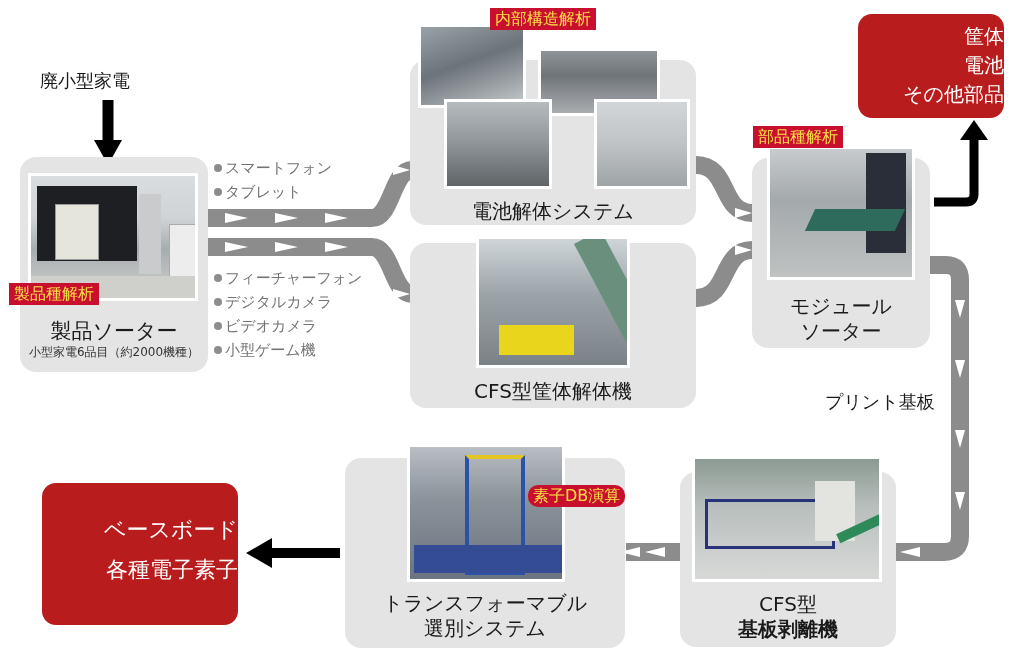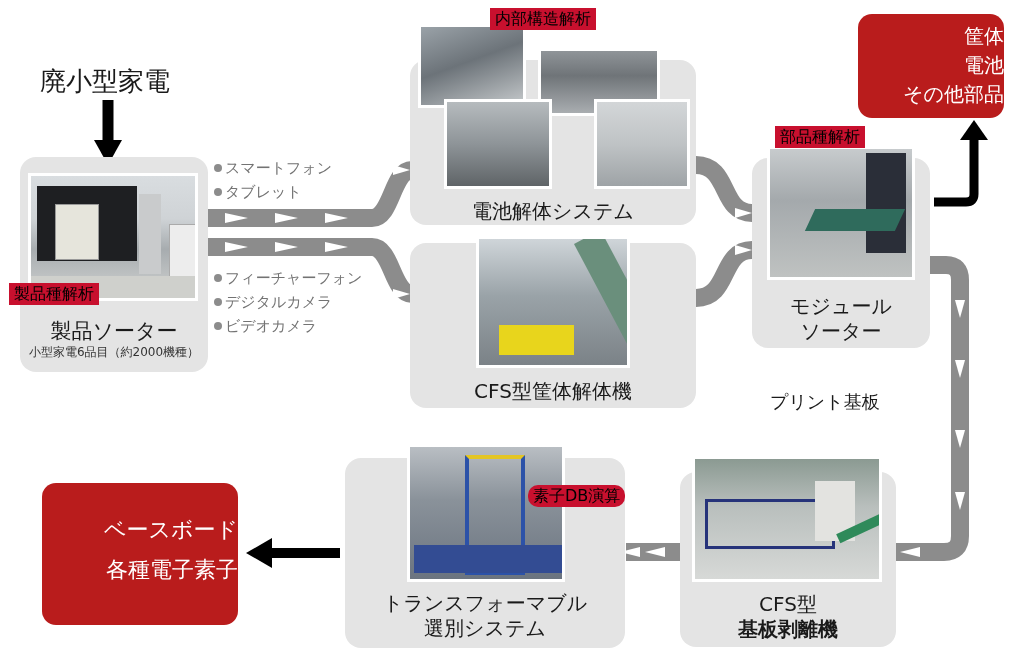--- a/index.html
+++ b/index.html
@@ -2,21 +2,21 @@
 <html><head>
 <meta charset="utf-8">
 <style>
   * { box-sizing: border-box; margin: 0; padding: 0; }
   html, body { width: 1024px; height: 662px; background: #ffffff; overflow: hidden; }
   body { position: relative; font-family: "DejaVu Sans", "Liberation Sans", sans-serif; color: #1a1a1a; }
 
   .abs { position: absolute; }
   .panel { position: absolute; background: #e4e4e4; border-radius: 16px; }
   .photo { position: absolute; border: 3px solid #ffffff; overflow: hidden; }
-  .tag { position: absolute; background: #c8102e; color: #000000; font-size: 16px; line-height: 22px; padding: 0 5px; white-space: nowrap; }
+  .tag { position: absolute; background: #c8102e; color: #fde047; font-size: 16px; line-height: 22px; padding: 0 5px; white-space: nowrap; }
   .outbox { position: absolute; background: #b91c1c; color: #ffffff; border-radius: 14px; text-align: right; }
   .caption { position: absolute; text-align: center; font-size: 20px; line-height: 26px; color: #1a1a1a; }
   .bullet-list { position: absolute; font-size: 15px; line-height: 24px; color: #737373; }
   .bullet-list li { list-style: none; white-space: nowrap; }
   .bullet-list .dot { display: inline-block; width: 8px; height: 8px; border-radius: 50%; background: #8c8c8c; margin-right: 3px; vertical-align: 1px; }
 
   
   .ph-sorter { background: linear-gradient(180deg,#d9dde0 0%,#cfd3d6 35%,#a7acaf 60%,#d1d3d2 100%); }
   .ph-sorter .cab1 { position:absolute; left:6px; top:10px; width:100px; height:75px; background:#1e1f22; }
   .ph-sorter .cab2 { position:absolute; left:24px; top:28px; width:44px; height:56px; background:#e6e5dc; border:1px solid #999; }
@@ -88,21 +88,21 @@
     <polygon points="94,140 108,165 122,140" fill="#000"></polygon>
 
     <path d="M934 202 H966 Q974 202 974 194 V132" stroke="#000" stroke-width="9" fill="none"></path>
     <polygon points="960,140 974,120 988,140" fill="#000"></polygon>
 
     <path d="M340 553 H262" stroke="#000" stroke-width="10" fill="none"></path>
     <polygon points="272,538 246,553 272,568" fill="#000"></polygon>
   </g>
 </svg>
 
-<div class="abs" style="left:40px; top:66px; font-size:26px; line-height:30px;">廃小型家電</div>
+<div class="abs" style="left:40px; top:66px; font-size:18px; line-height:30px;">廃小型家電</div>
 
 <div class="panel" style="left:20px; top:157px; width:188px; height:215px;"></div>
 <div class="photo ph-sorter" style="left:28px; top:173px; width:170px; height:128px;">
   <div class="cab1"></div>
     <div class="cab2"></div>
     <div class="cab3"></div>
     <div class="cab4"></div>
     <div class="floor"></div>
 </div>
 <div class="tag" style="left:9px; top:283px;">製品種解析</div>
@@ -110,20 +110,21 @@
 <div class="caption" style="left:20px; top:343px; width:188px; font-size:12px; line-height:18px; color:#333;">小型家電6品目（約2000機種）</div>
 
 <ul class="bullet-list" style="left:214px; top:156px;">
   <li><span class="dot"></span><span>スマートフォン</span></li>
   <li><span class="dot"></span><span>タブレット</span></li>
 </ul>
 <ul class="bullet-list" style="left:214px; top:266px;">
   <li><span class="dot"></span><span>フィーチャーフォン</span></li>
   <li><span class="dot"></span><span>デジタルカメラ</span></li>
   <li><span class="dot"></span><span>ビデオカメラ</span></li>
+  <li><span class="dot"></span><span>小型ゲーム機</span></li>
 </ul>
 
 <div class="panel" style="left:410px; top:60px; width:286px; height:165px;"></div>
 <div class="photo ph-machine" style="left:418px; top:24px; width:108px; height:84px;"></div>
 <div class="photo ph-oven" style="left:538px; top:48px; width:122px; height:68px;"></div>
 <div class="photo ph-machine2" style="left:444px; top:99px; width:108px; height:90px;"></div>
 <div class="photo ph-frame" style="left:594px; top:99px; width:96px; height:90px;"></div>
 <div class="tag" style="left:490px; top:8px;">内部構造解析</div>
 <div class="caption" style="left:410px; top:198px; width:286px;">電池解体システム</div>
 
@@ -132,31 +133,31 @@
   <div class="conv"></div>
     <div class="yel"></div>
 </div>
 <div class="caption" style="left:410px; top:378px; width:286px;">CFS型筐体解体機</div>
 
 <div class="panel" style="left:752px; top:158px; width:178px; height:190px;"></div>
 <div class="photo ph-module" style="left:767px; top:146px; width:148px; height:134px;">
   <div class="dark"></div>
     <div class="belt"></div>
 </div>
-<div class="tag" style="left:753px; top:126px;margin-left:22px;">部品種解析</div>
+<div class="tag" style="left:753px; top:126px;">部品種解析</div>
 <div class="caption" style="left:752px; top:293px; width:178px;">モジュール</div>
 <div class="caption" style="left:752px; top:318px; width:178px;">ソーター</div>
 
 <div class="outbox" style="left:858px; top:14px; width:146px; height:104px; font-size:20px; line-height:29px; padding-top:8px;">
   <div>筐体</div>
   <div>電池</div>
   <div>その他部品</div>
 </div>
 
-<div class="abs" style="left:770px; top:391px; font-size:18px; line-height:22px;">プリント基板</div>
+<div class="abs" style="left:825px; top:391px; font-size:18px; line-height:22px;">プリント基板</div>
 
 <div class="panel" style="left:680px; top:472px; width:216px; height:175px;"></div>
 <div class="photo ph-peel" style="left:692px; top:456px; width:190px; height:126px;">
   <div class="frm"></div>
     <div class="box"></div>
     <div class="belt"></div>
 </div>
 <div class="caption" style="left:680px; top:591px; width:216px;">CFS型</div>
 <div class="caption" style="left:680px; top:616px; width:216px; font-weight:bold;">基板剥離機</div>
 

